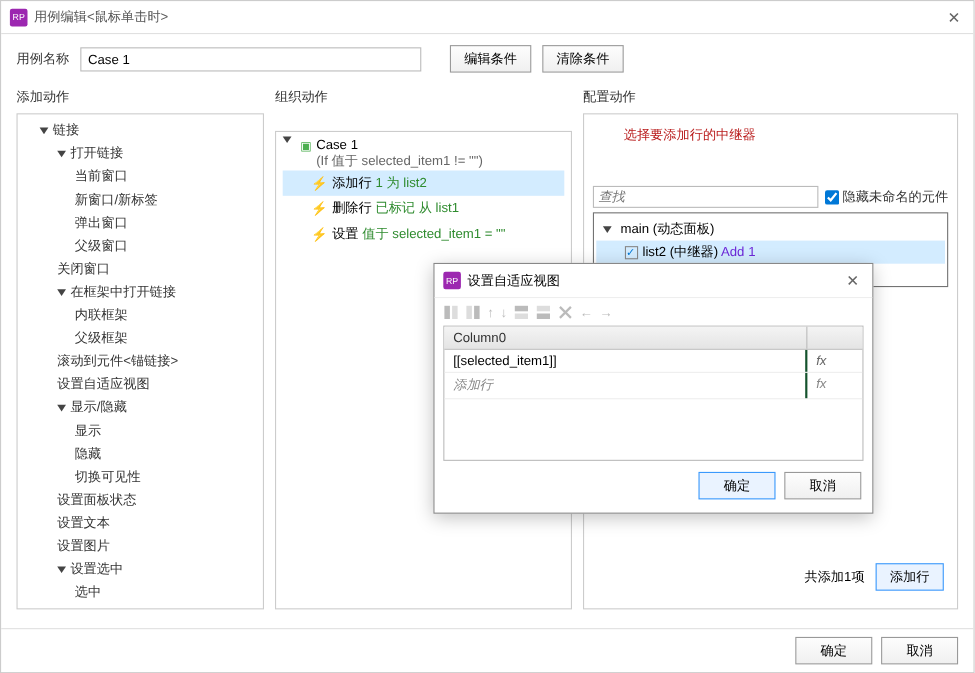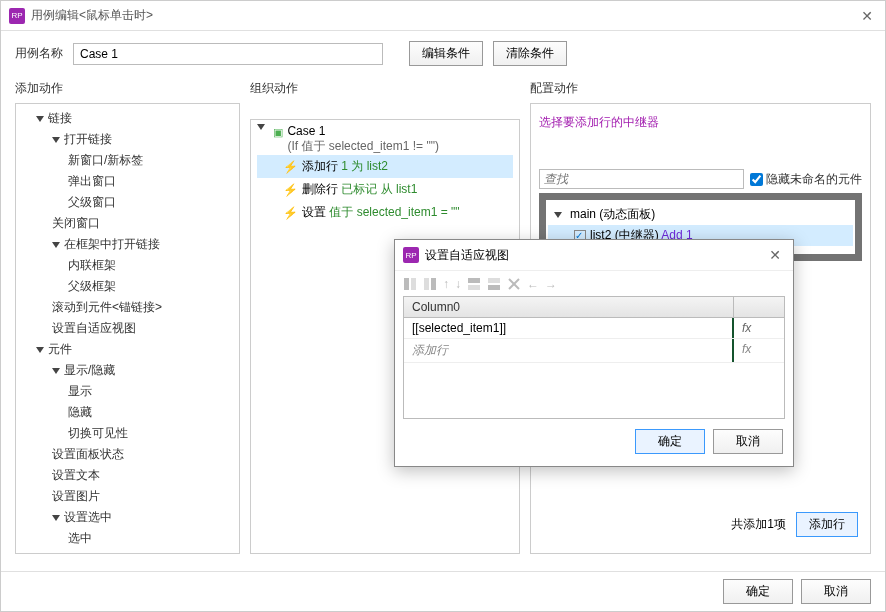--- a/index.html
+++ b/index.html
@@ -33,27 +33,27 @@
 .tri-down { border-left: 4px solid transparent; border-right: 4px solid transparent; border-top: 6px solid #444; }
 
 .case-root { padding: 4px 6px; }
 .case-line { display: flex; align-items: flex-start; gap: 4px; }
 .case-icon { color: #4caf50; font-size: 11px; margin-top: 2px; }
 .action-row { padding: 3px 6px 3px 26px; display: flex; align-items: center; gap: 4px; cursor: pointer; }
 .action-row.sel { background: #d3ecff; }
 .bolt { color: #777; }
 .green { color: #2e8b2e; }
 
-.subheader { color: #a21caf; padding: 4px 0 3px; }
+.subheader { color: #b91c1c; padding: 4px 0 3px; margin-left: 28px; }
 .search-row { display: flex; align-items: center; gap: 6px; margin-bottom: 4px; margin-top: 35px; }
 .search-input { flex: 1; border: 1px solid #bbb; height: 20px; padding: 2px 4px; font-style: italic; color: #999; }
 .chk { display: flex; align-items: center; gap: 3px; color: #333; }
 .chk input { accent-color: #0078d7; }
 
-.repeater-tree { border: 7px solid #737373; padding: 4px 2px; height: 68px; overflow: auto; }
+.repeater-tree { border: 1px solid #737373; padding: 4px 2px; height: 68px; overflow: auto; }
 .rt-row { padding: 2px 6px; display: flex; align-items: center; gap: 4px; cursor: pointer; }
 .rt-row.sel { background: #d3ecff; }
 .cb { width: 12px; height: 12px; border: 1px solid #888; display: inline-block; }
 .cb.checked::after { content: "✓"; font-size: 10px; color: #0078d7; position: relative; top: -3px; left: 0px; }
 .addn { color: #6d28d9; }
 
 .summary-row { margin-top: auto; padding: 8px 4px 10px; display: flex; align-items: center; justify-content: flex-end; gap: 10px; }
 .btn-primary { border: 1px solid #3b99fc; background: #eaf3ff; }
 
 .footer { position: absolute; bottom: 0; left: 0; right: 0; height: 40px; border-top: 1px solid #e0e0e0; display: flex; align-items: center; justify-content: flex-end; padding: 0 14px; gap: 8px; }
@@ -95,30 +95,30 @@
 </div>
 
 <div class="columns">
 
   <div class="col col-left">
     <div class="col-header">添加动作</div>
     <div class="panel">
       <div class="tree">
         <div class="tree-node tree-indent-1"><span class="tri tri-down"></span><span>链接</span></div>
         <div class="tree-node tree-indent-2"><span class="tri tri-down"></span><span>打开链接</span></div>
+        <div class="tree-node tree-indent-3">当前窗口</div>
         <div class="tree-node tree-indent-3">新窗口/新标签</div>
         <div class="tree-node tree-indent-3">弹出窗口</div>
         <div class="tree-node tree-indent-3">父级窗口</div>
         <div class="tree-node tree-indent-2">关闭窗口</div>
         <div class="tree-node tree-indent-2"><span class="tri tri-down"></span><span>在框架中打开链接</span></div>
         <div class="tree-node tree-indent-3">内联框架</div>
         <div class="tree-node tree-indent-3">父级框架</div>
         <div class="tree-node tree-indent-2">滚动到元件&lt;锚链接&gt;</div>
         <div class="tree-node tree-indent-2">设置自适应视图</div>
-        <div class="tree-node tree-indent-1"><span class="tri tri-down"></span><span>元件</span></div>
         <div class="tree-node tree-indent-2"><span class="tri tri-down"></span><span>显示/隐藏</span></div>
         <div class="tree-node tree-indent-3">显示</div>
         <div class="tree-node tree-indent-3">隐藏</div>
         <div class="tree-node tree-indent-3">切换可见性</div>
         <div class="tree-node tree-indent-2">设置面板状态</div>
         <div class="tree-node tree-indent-2">设置文本</div>
         <div class="tree-node tree-indent-2">设置图片</div>
         <div class="tree-node tree-indent-2"><span class="tri tri-down"></span><span>设置选中</span></div>
         <div class="tree-node tree-indent-3">选中</div>
       </div>

